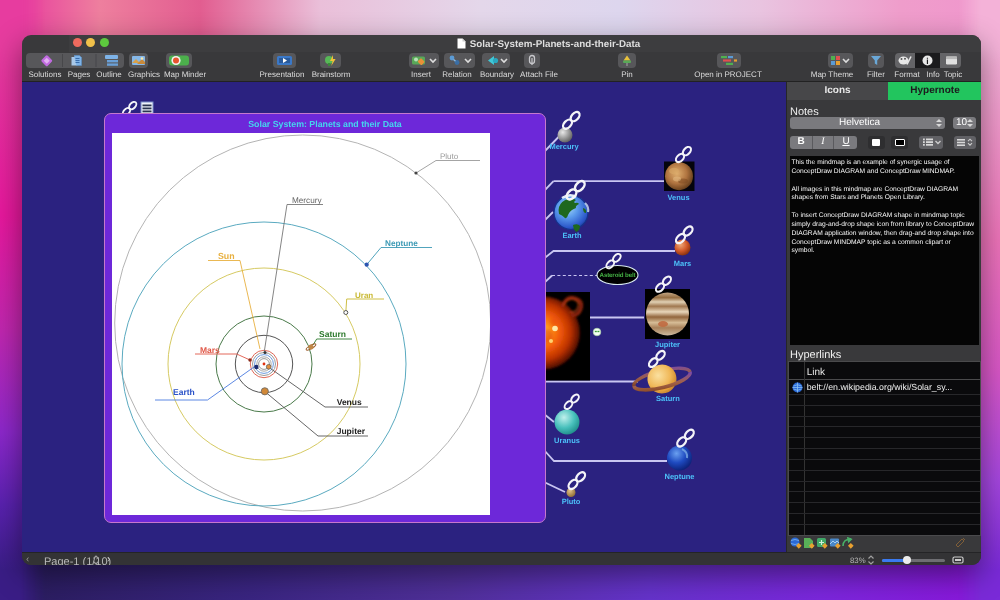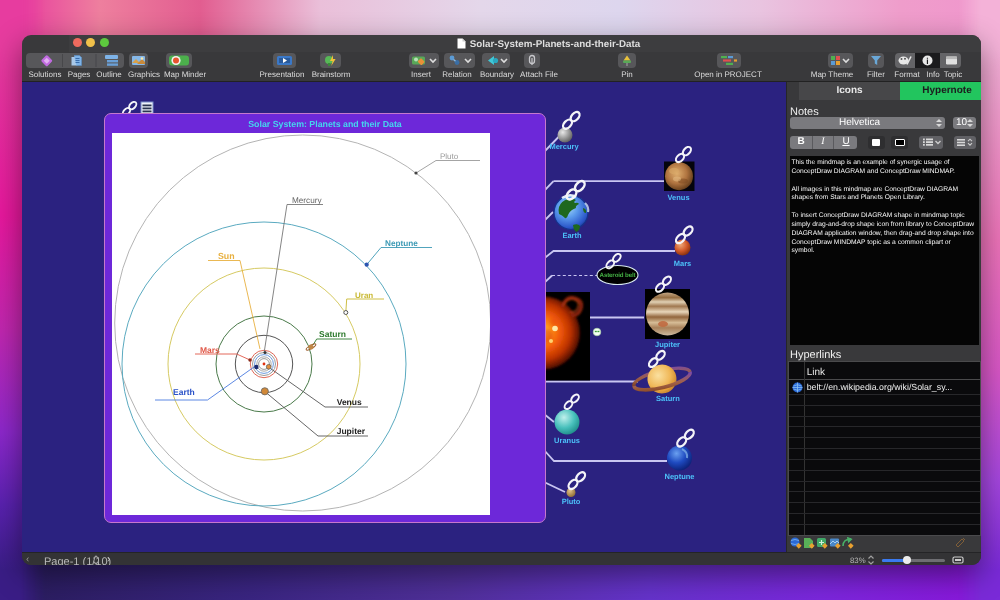--- a/index.html
+++ b/index.html
@@ -433,21 +433,21 @@
               <text x="88" y="219.5" font-size="8.5" fill="#e05848">Mars</text>
               <text x="61" y="262" font-size="8.5" fill="#2a52c8">Earth</text>
               <text x="224.7" y="272" font-size="8.5" fill="#222">Venus</text>
               <text x="224.7" y="301" font-size="8.5" fill="#222">Jupiter</text>
             </g>
           </svg>
         </div>
       </div>
     </div>
     <div id="rpanel">
-      <div style="position:absolute;left:0;top:0;width:195px;height:14px;background:#4a4a4c;border-bottom:1px solid #222;margin-left:12px;">
+      <div style="position:absolute;left:0;top:0;width:195px;height:14px;background:#4a4a4c;border-bottom:1px solid #222;">
         <div style="position:absolute;left:0;top:0;width:101px;height:17.5px;background:#474749;color:#e8e8e8;font-size:10px;font-weight:bold;text-align:center;line-height:17px;">Icons</div>
         <div style="position:absolute;left:101px;top:0;width:94px;height:17.5px;background:#22c55e;color:#1c1c1e;font-size:10px;font-weight:bold;text-align:center;line-height:17px;">Hypernote</div>
       </div>
       <div style="position:absolute;left:3px;top:23.5px;font-size:11px;color:#f0f0f0;">Notes</div>
       <div class="drop" style="left:3px;top:34.5px;width:155px;"><span style="margin-left:1px;padding-left:48px;">Helvetica</span><span class="stp"></span></div>
       <div class="drop" style="left:166px;top:34.5px;width:22.5px;"><span style="margin-left:3px;">10</span><span class="stp"></span></div>
       <div class="seg" style="left:3px;top:54px;width:67px;">
         <div style="position:absolute;left:0;top:0;width:22px;text-align:center;font-weight:bold;">B</div>
         <div style="position:absolute;left:22px;top:0;width:22px;text-align:center;font-style:italic;font-family:'Liberation Serif',serif;border-left:1px solid #5a5a5e;border-right:1px solid #5a5a5e;height:12.5px;">I</div>
         <div style="position:absolute;left:45px;top:0;width:22px;text-align:center;text-decoration:underline;">U</div>

